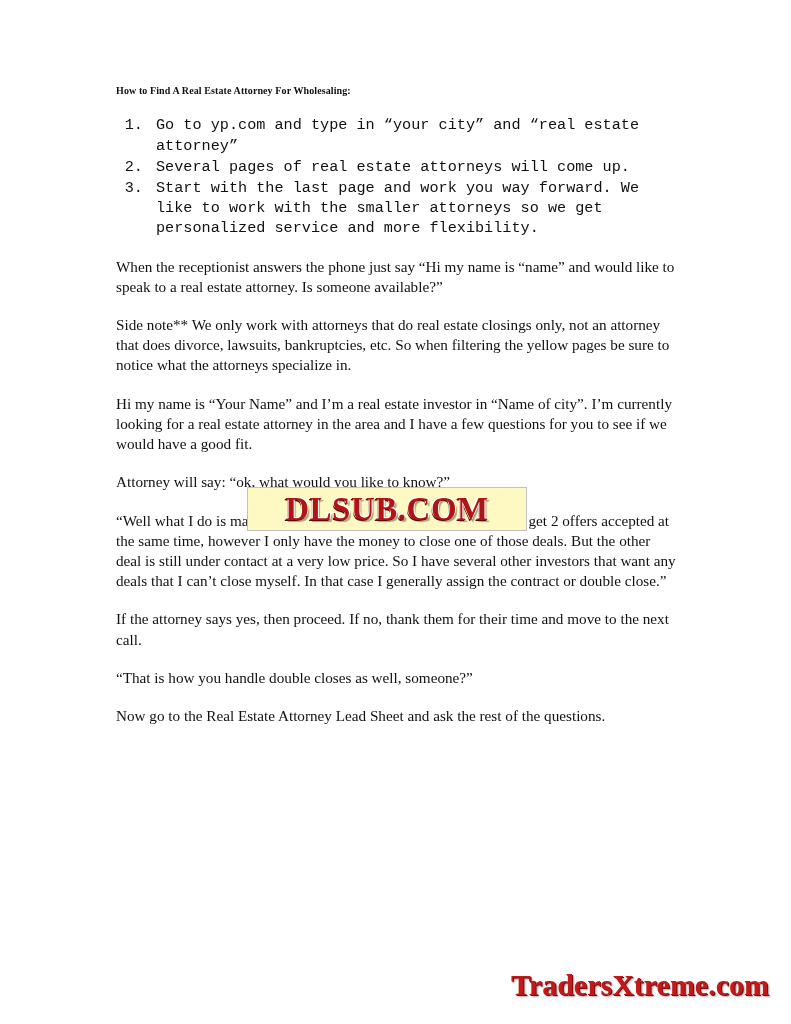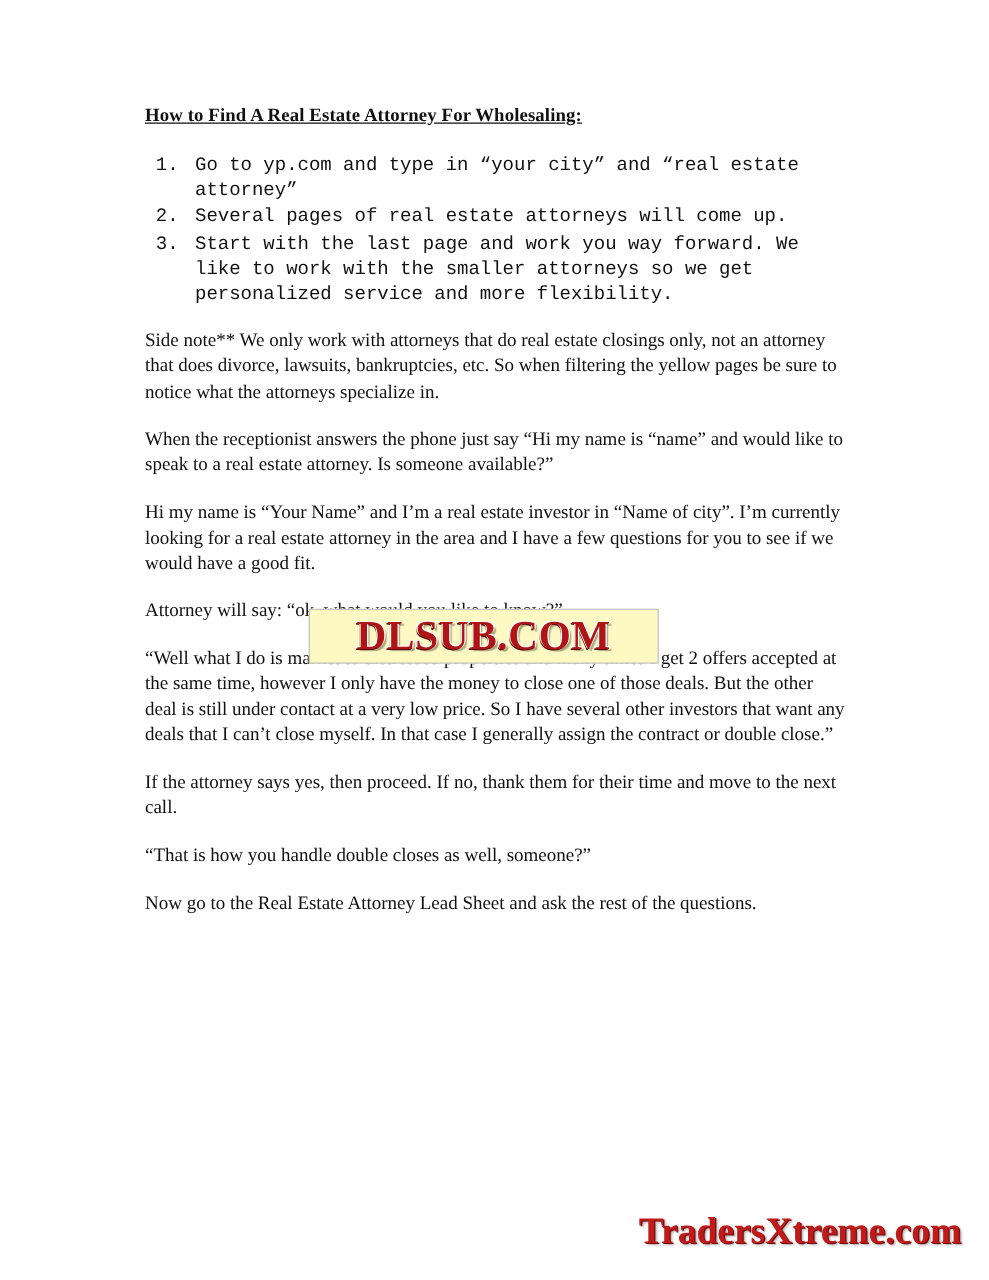--- a/index.html
+++ b/index.html
@@ -50,25 +50,24 @@
   
   .doc {
     position: absolute;
     left: 116px;
     top: 84px;
     width: 560px;
     font-size: 15.2px;
     line-height: 1.33;
   }
   .doc h1 {
-    font-size: 15px;
+    font-size: 10px;
     font-weight: bold;
     margin: 0 0 18px 0;
     letter-spacing: 0.1px;
-    text-decoration: underline;
   }
   ol.steps {
     margin: 0 0 18px 0;
     padding-left: 36px;
     font-family: Liberation Mono, monospace;
   }
   ol.steps li {
     margin-bottom: 1px;
     padding-left: 4px;
   }
@@ -112,22 +111,22 @@
 
   <div class="doc">
     <h1>How to Find A Real Estate Attorney For Wholesaling:</h1>
 
     <ol class="steps">
       <li>Go to yp.com and type in “your city” and “real estate attorney”</li>
       <li>Several pages of real estate attorneys will come up.</li>
       <li>Start with the last page and work you way forward.  We like to work with the smaller attorneys so we get personalized service and more flexibility.</li>
     </ol>
 
+    <p class="para">When the receptionist answers the phone just say “Hi my name is “name” and would like to speak to a real estate attorney.  Is someone available?”</p>
     <p class="para">Side note** We only work with attorneys that do real estate closings only, not an attorney that does divorce, lawsuits, bankruptcies, etc. So when filtering the yellow pages be sure to notice what the attorneys specialize in.</p>
-    <p class="para">When the receptionist answers the phone just say “Hi my name is “name” and would like to speak to a real estate attorney.  Is someone available?”</p>
     <p class="para">Hi my name is “Your Name” and I’m a real estate investor in “Name of city”.  I’m currently looking for a real estate attorney in the area and I have a few questions for you to see if we would have a good fit.</p>
     <p class="para">Attorney will say:  “ok, what would you like to know?”</p>
     <p class="para">“Well what I do is market to distressed properties and many times I get 2 offers accepted at the same time, however I only have the money to close one of those deals.  But the other deal is still under contact at a very low price.  So I have several other investors that want any deals that I can’t close myself.  In that case I generally assign the contract or double close.”</p>
     <p class="para">If the attorney says yes, then proceed.  If no, thank them for their time and move to the next call.</p>
     <p class="para">“That is how you handle double closes as well, someone?”</p>
     <p class="para">Now go to the Real Estate Attorney Lead Sheet and ask the rest of the questions.</p>
   </div>
 
   <div class="watermark">
     <span class="wm-text">DLSUB.COM</span>

